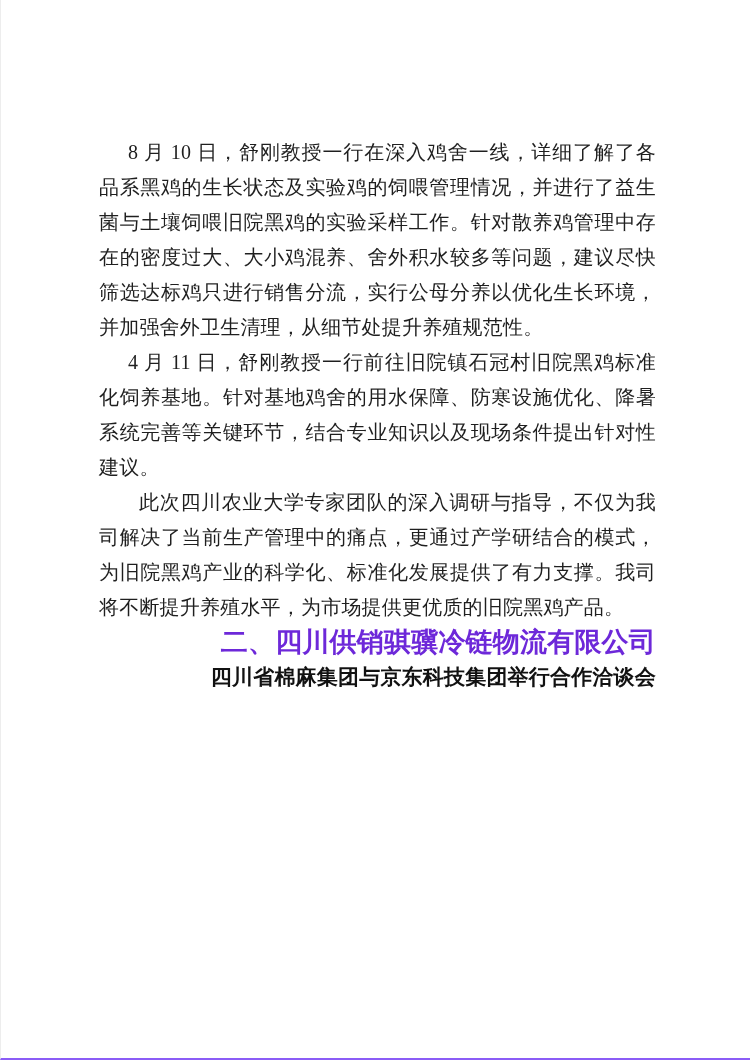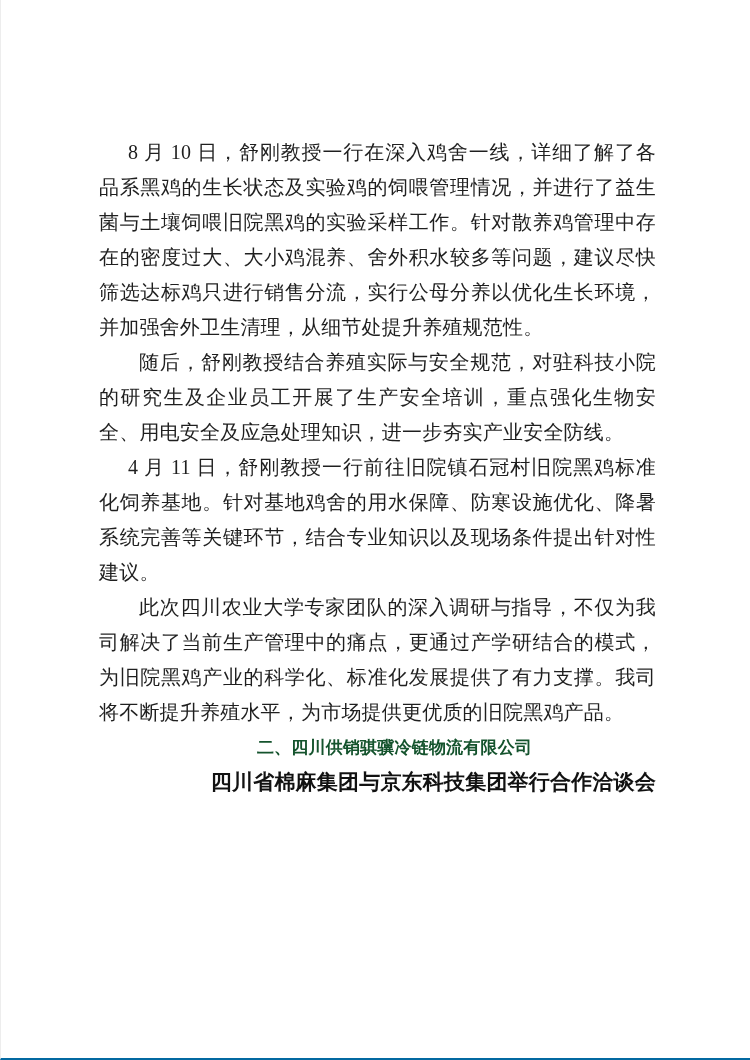--- a/index.html
+++ b/index.html
@@ -7,21 +7,21 @@
     padding: 0;
     background: #ffffff;
   }
   .page {
     position: relative;
     width: 750px;
     height: 1060px;
     background: #ffffff;
     box-sizing: border-box;
     border-left: 1px solid #ededed;
-    border-bottom: 2px solid #0369a1;
+    border-bottom: 2px solid #8b5cf6;
     overflow: hidden;
     font-family: "Liberation Serif", "DejaVu Serif", serif;
   }
   .content {
     position: absolute;
     top: 135px;
     left: 98px;
     width: 557px;
   }
   .para {
@@ -32,41 +32,40 @@
     text-align: justify;
     text-justify: inter-character;
     letter-spacing: 0.2px;
     font-family: "Liberation Serif", "DejaVu Serif", serif;
   }
   .ind-cjk  { text-indent: 2em; }   
   .ind-num  { text-indent: 29px; }  
   .heading-hei {
     font-family: "Liberation Sans", "DejaVu Sans", sans-serif;
     font-weight: 700;
-    font-size: 17px;
-    color: #14532d;
+    font-size: 27px;
+    color: #6d28d9;
     text-indent: 2em;
-    text-align: center;
+    text-align: right;
   }
   .heading-kai {
     font-weight: 700;
     font-size: 21px;
     color: #111111;
     text-indent: 28px;
     text-align: right;
   }
 </style>
 </head>
 <body>
 
 <div class="page">
   <div class="content">
     <p class="para ind-num">8 月 10 日，舒刚教授一行在深入鸡舍一线，详细了解了各品系黑鸡的生长状态及实验鸡的饲喂管理情况，并进行了益生菌与土壤饲喂旧院黑鸡的实验采样工作。针对散养鸡管理中存在的密度过大、大小鸡混养、舍外积水较多等问题，建议尽快筛选达标鸡只进行销售分流，实行公母分养以优化生长环境，并加强舍外卫生清理，从细节处提升养殖规范性。</p>
 
-    <p class="para ind-cjk">随后，舒刚教授结合养殖实际与安全规范，对驻科技小院的研究生及企业员工开展了生产安全培训，重点强化生物安全、用电安全及应急处理知识，进一步夯实产业安全防线。</p>
 
     <p class="para ind-num">4 月 11 日，舒刚教授一行前往旧院镇石冠村旧院黑鸡标准化饲养基地。针对基地鸡舍的用水保障、防寒设施优化、降暑系统完善等关键环节，结合专业知识以及现场条件提出针对性建议。</p>
 
     <p class="para ind-cjk">此次四川农业大学专家团队的深入调研与指导，不仅为我司解决了当前生产管理中的痛点，更通过产学研结合的模式，为旧院黑鸡产业的科学化、标准化发展提供了有力支撑。我司将不断提升养殖水平，为市场提供更优质的旧院黑鸡产品。</p>
 
     <p class="para heading-hei">二、四川供销骐骥冷链物流有限公司</p>
 
     <p class="para heading-kai">四川省棉麻集团与京东科技集团举行合作洽谈会</p>
 
   </div>

